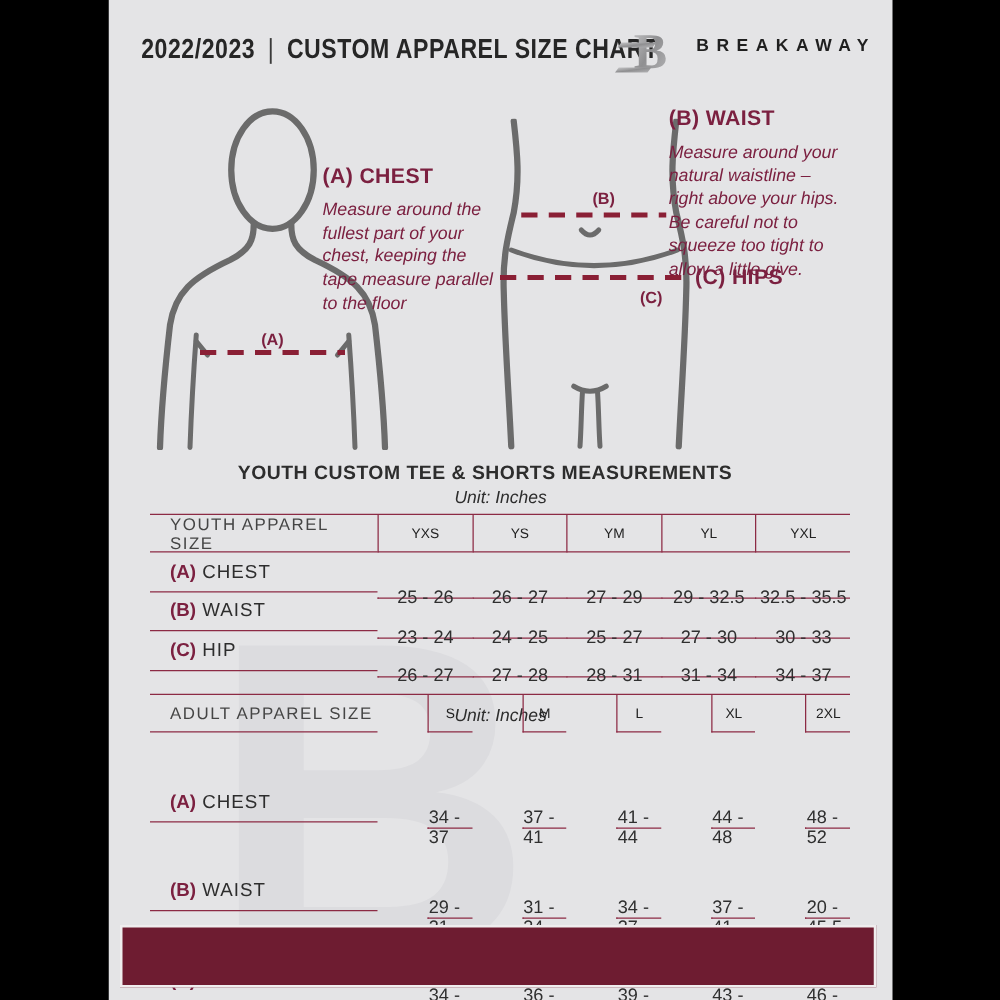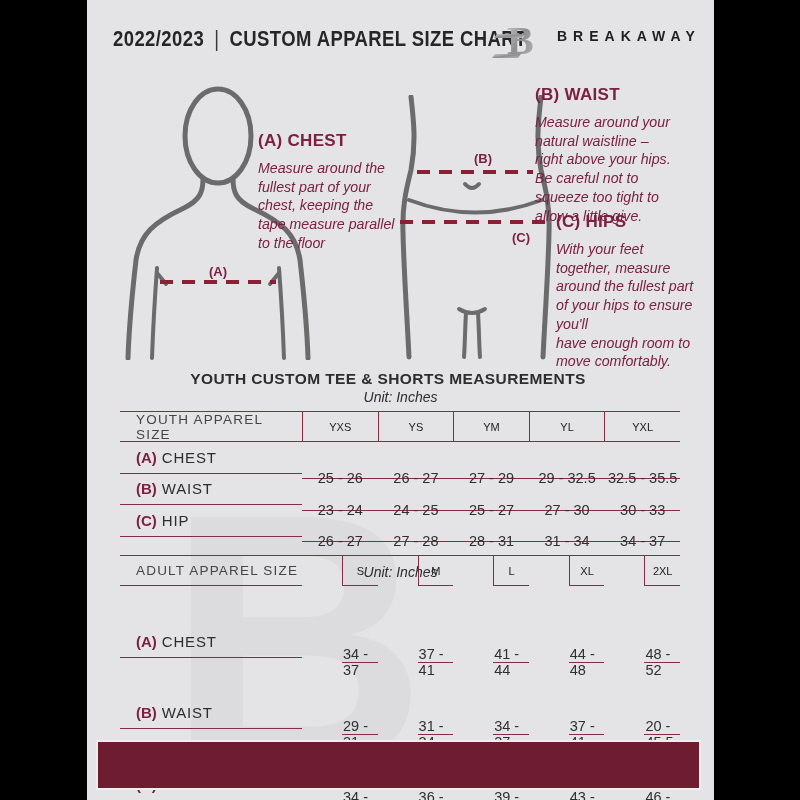--- a/index.html
+++ b/index.html
@@ -153,27 +153,20 @@
     <h3>(B) WAIST</h3>
     <p>Measure around your
 natural waistline –
 right above your hips.
 Be careful not to
 squeeze too tight to
 allow a little give.</p>
   </div>
   <div class="instr instr-c">
     <h3>(C) HIPS</h3>
-    <p>With your feet
-together, measure
-around the fullest part
-of your hips to ensure
-you'll
-have enough room to
-move comfortably.</p>
   </div>
 
   <div class="tbl-title title-youth">YOUTH CUSTOM TEE &amp; SHORTS MEASUREMENTS</div>
   <div class="tbl-unit unit-youth">Unit: Inches</div>
   <div class="sizing-table table-youth">
       <div class="cell corner">YOUTH APPAREL SIZE</div>
       <div class="cell colhead vline">YXS</div>
       <div class="cell colhead vline">YS</div>
       <div class="cell colhead vline">YM</div>
       <div class="cell colhead vline">YL</div>

